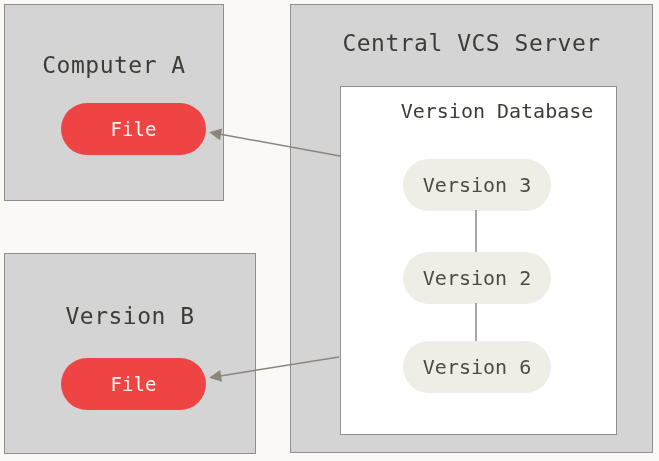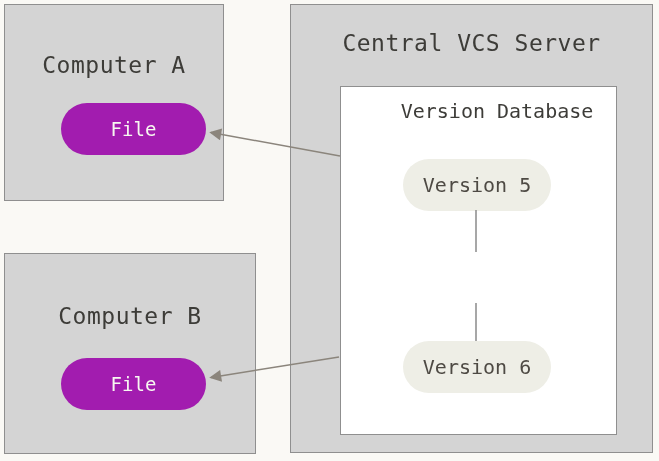--- a/index.html
+++ b/index.html
@@ -33,21 +33,21 @@
   #computer-b { left: 4px; top: 253px; width: 252px; height: 201px; }
   #computer-b .panel-title { top: 49px; }
   #server     { left: 290px; top: 4px; width: 363px; height: 449px; }
   #server .panel-title { top: 25px; }
 
   .file-pill {
     position: absolute;
     left: 56px;
     width: 145px; height: 52px;
     border-radius: 26px;
-    background: #a21caf;
+    background: #ef4444;
     color: #f7f7f0;
     font-size: 19px;
     display: flex; align-items: center; justify-content: center;
   }
   #computer-a .file-pill { top: 98px; }
   #computer-b .file-pill { top: 104px; }
 
   .inner-box {
     position: absolute;
     left: 49px; top: 81px;
@@ -91,30 +91,31 @@
 <body>
 
 <div class="canvas">
 
   <div class="panel" id="computer-a">
     <div class="panel-title">Computer A</div>
     <div class="file-pill">File</div>
   </div>
 
   <div class="panel" id="computer-b">
-    <div class="panel-title">Computer B</div>
+    <div class="panel-title">Version B</div>
     <div class="file-pill">File</div>
   </div>
 
   <div class="panel" id="server">
     <div class="panel-title">Central VCS Server</div>
 
     <div class="inner-box">
       <div class="inner-title">Version Database</div>
-      <div class="version-pill" id="version-3">Version 5</div>
+      <div class="version-pill" id="version-3">Version 3</div>
+      <div class="version-pill" id="version-2">Version 2</div>
       <div class="version-pill" id="version-1">Version 6</div>
     </div>
   </div>
 
   <svg class="overlay" viewBox="0 0 659 461" xmlns="http://www.w3.org/2000/svg">
     <defs>
       <marker id="arrowhead" viewBox="0 0 10 10" refX="8.5" refY="5" markerWidth="11" markerHeight="8" orient="auto-start-reverse">
         <path d="M0,0 L10,5 L0,10 Z" fill="#8b857c"></path>
       </marker>
     </defs>

